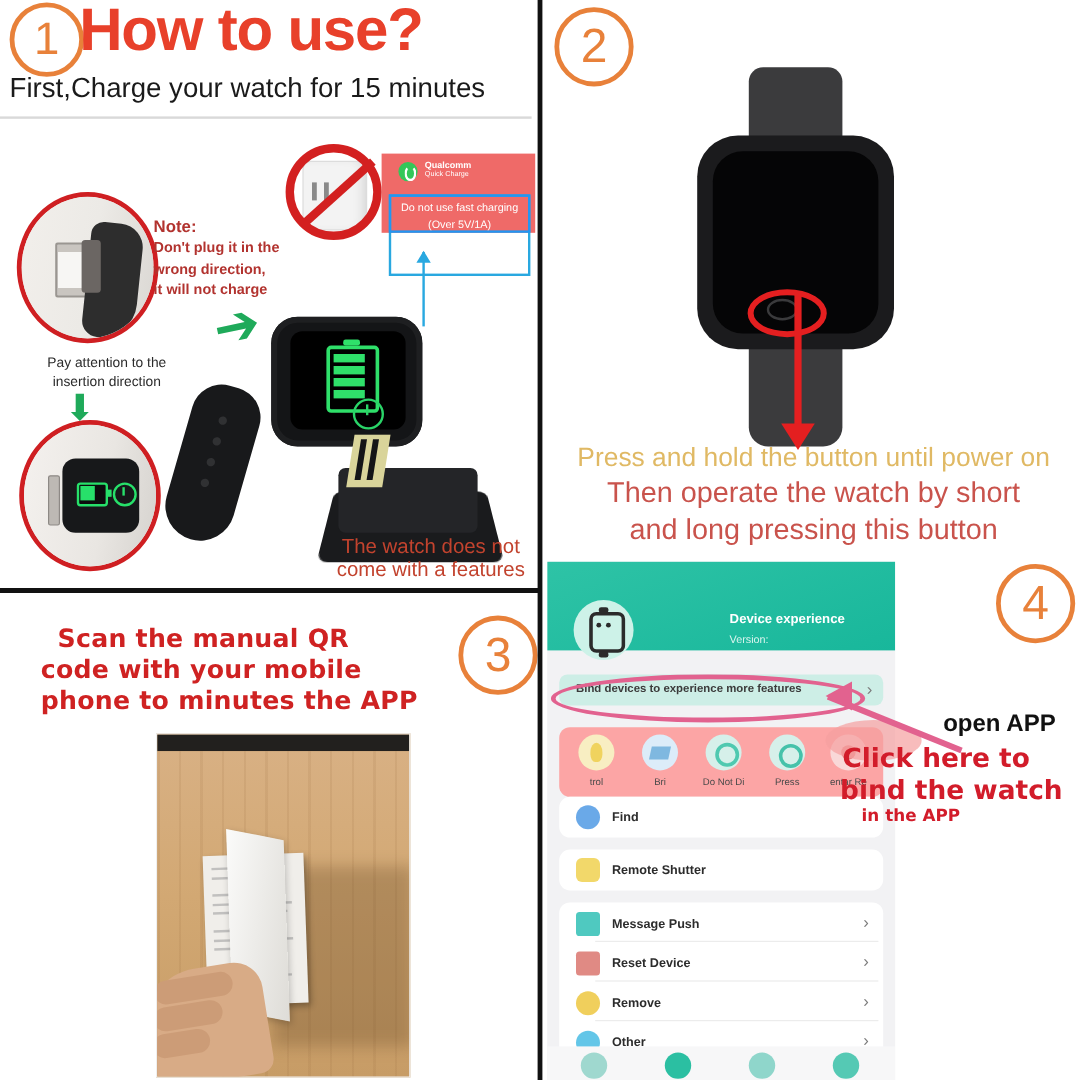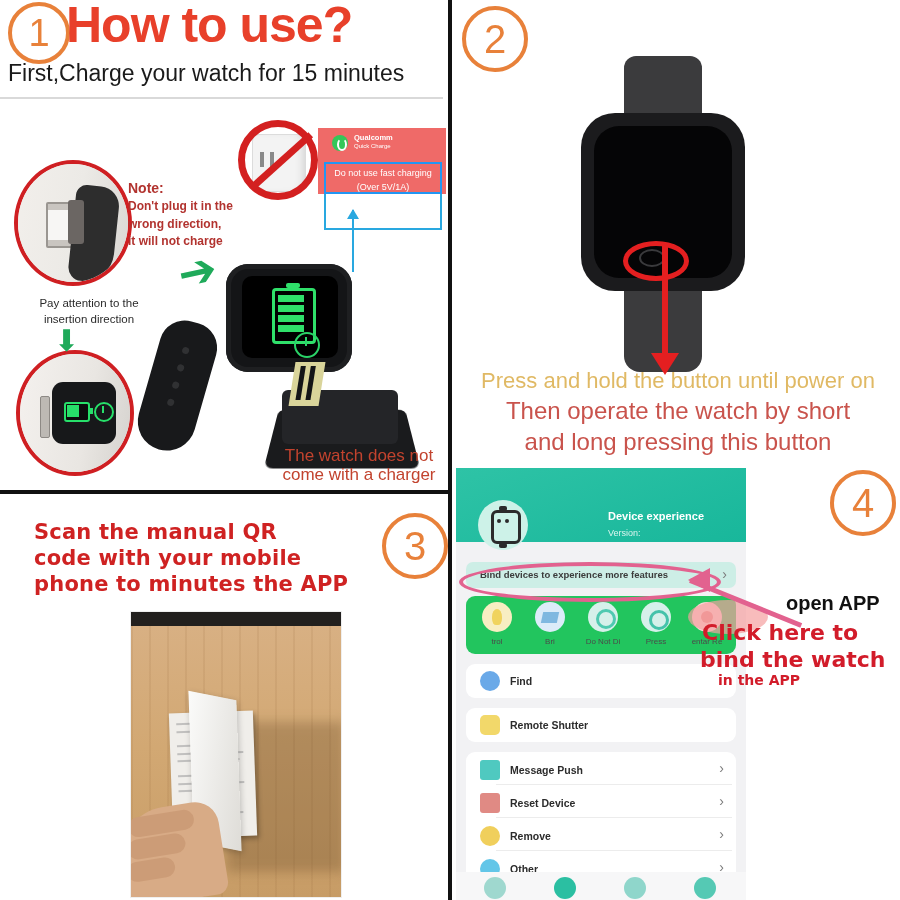--- a/index.html
+++ b/index.html
@@ -97,21 +97,21 @@
   #w2 .hl{position:absolute;left:42px;top:128px;width:56px;height:30px;border:5px solid #e41f20;border-radius:50%;}
   #arrow2{position:absolute;left:210px;top:245px;width:6px;height:118px;background:#e41f20;}
   #arrow2:after{content:"";position:absolute;left:-11px;top:108px;border-left:14px solid transparent;border-right:14px solid transparent;border-top:22px solid #e41f20;}
   #p2 .l1{position:absolute;left:4px;top:368px;width:444px;text-align:center;font-size:22px;color:#e0b964;}
   #p2 .l2{position:absolute;left:4px;top:397px;width:444px;text-align:center;font-size:24px;color:#c9534c;}
   #p2 .l3{position:absolute;left:4px;top:428px;width:444px;text-align:center;font-size:24px;color:#c9534c;}
 
   
   #p3{position:absolute;left:0;top:497px;width:450px;height:403px;background:#fff;overflow:hidden;}
   #p3 .hl{position:absolute;left:34px;width:350px;font-size:21px;font-weight:bold;color:#cf2222;font-family:"DejaVu Sans",sans-serif;letter-spacing:.2px;}
-  #p3 .hl.a{top:23px;}
+  #p3 .hl.a{top:23px;margin-left:14px;}
   #p3 .hl.b{top:49px;}
   #p3 .hl.c{top:75px;}
   #photo3{position:absolute;left:130px;top:114px;width:210px;height:285px;background:#cfa878;overflow:hidden;border:1px solid #efefef;}
   #photo3 .topdark{position:absolute;left:0;top:0;width:100%;height:14px;background:#22201e;}
   #photo3 .wood{position:absolute;left:0;top:14px;width:100%;height:271px;
     background:linear-gradient(180deg,#d8b083 0%,#d2a873 45%,#c79c66 100%);}
   #photo3 .grain{position:absolute;left:0;top:0;width:100%;height:100%;
     background:repeating-linear-gradient(90deg,rgba(150,105,60,.13) 0 2px,rgba(0,0,0,0) 2px 18px);}
   #photo3 .shadow{position:absolute;left:96px;top:110px;width:118px;height:150px;background:rgba(90,60,30,.28);filter:blur(6px);}
   #photo3 .paper{position:absolute;left:40px;top:100px;width:84px;height:125px;background:#f0eeea;transform:rotate(-2deg);box-shadow:2px 3px 5px rgba(0,0,0,.3);}
@@ -129,21 +129,21 @@
   #app .avatar .w{position:absolute;left:13px;top:10px;width:24px;height:28px;border:3px solid #2b2b2b;border-radius:6px;}
   #app .avatar .w:before{content:"";position:absolute;left:5px;top:-7px;width:8px;height:5px;background:#2b2b2b;border-radius:2px;}
   #app .avatar .w:after{content:"";position:absolute;left:5px;bottom:-7px;width:8px;height:5px;background:#2b2b2b;border-radius:2px;}
   #app .avatar .e1,#app .avatar .e2{position:absolute;top:19px;width:4px;height:4px;border-radius:50%;background:#2b2b2b;}
   #app .avatar .e1{left:19px;}#app .avatar .e2{left:27px;}
   #app .dstat{position:absolute;left:152px;top:42px;font-size:11px;font-weight:bold;color:#fff;white-space:nowrap;}
   #app .dver{position:absolute;left:152px;top:60px;font-size:9px;color:#d9f4ee;}
   #app .bindrow{position:absolute;left:10px;top:94px;width:270px;height:26px;background:#cdeee6;border-radius:7px;}
   #app .bindtxt{position:absolute;left:14px;top:7px;font-size:9.5px;color:#3b3b3b;font-weight:bold;}
   #app .chev{position:absolute;right:9px;top:4px;font-size:14px;color:#7c7c7c;}
-  #app .iconrow{position:absolute;left:10px;top:128px;width:270px;height:58px;background:#22c55e;border-radius:9px;}
+  #app .iconrow{position:absolute;left:10px;top:138px;width:270px;height:58px;background:#fca5a5;border-radius:9px;}
   #app .ic{position:absolute;top:6px;width:54px;text-align:center;}
   #app .ic .bubble{width:30px;height:30px;border-radius:50%;margin:0 auto;position:relative;}
   #app .ic .lab{font-size:8px;color:#4a4a4a;margin-top:5px;white-space:nowrap;overflow:hidden;}
   #app .row{position:absolute;left:10px;width:270px;background:#fff;border-radius:9px;}
   #app .rowtxt{position:absolute;left:44px;font-size:10.5px;color:#2c2c2c;font-weight:bold;}
   #app .rico{position:absolute;left:14px;width:20px;height:20px;border-radius:50%;}
   #app .sep{position:absolute;left:30px;width:236px;height:1px;background:#ececec;}
   #app .tabbar{position:absolute;left:0;bottom:0;width:290px;height:28px;background:#f7f7f8;}
   #app .tabbar i{position:absolute;top:5px;width:22px;height:22px;border-radius:50%;}
 
@@ -241,21 +241,21 @@
       <div class="dock"></div>
       <div class="dock2"></div>
       <div class="usbtab">
         <i style="left:6px"></i>
           <i style="left:16px"></i>
       </div>
     </div>
 
     <div class="nocharger">
       <div>The watch does not</div>
-      <div>come with a charger</div>
+      <div>come with a features</div>
     </div>
     <div class="botrule"></div>
   </div>
 
   <div id="p2">
     <div class="circnum num">2</div>
     <div id="w2">
       <div class="bandtop"></div>
       <div class="bandbot"></div>
       <div class="case">

